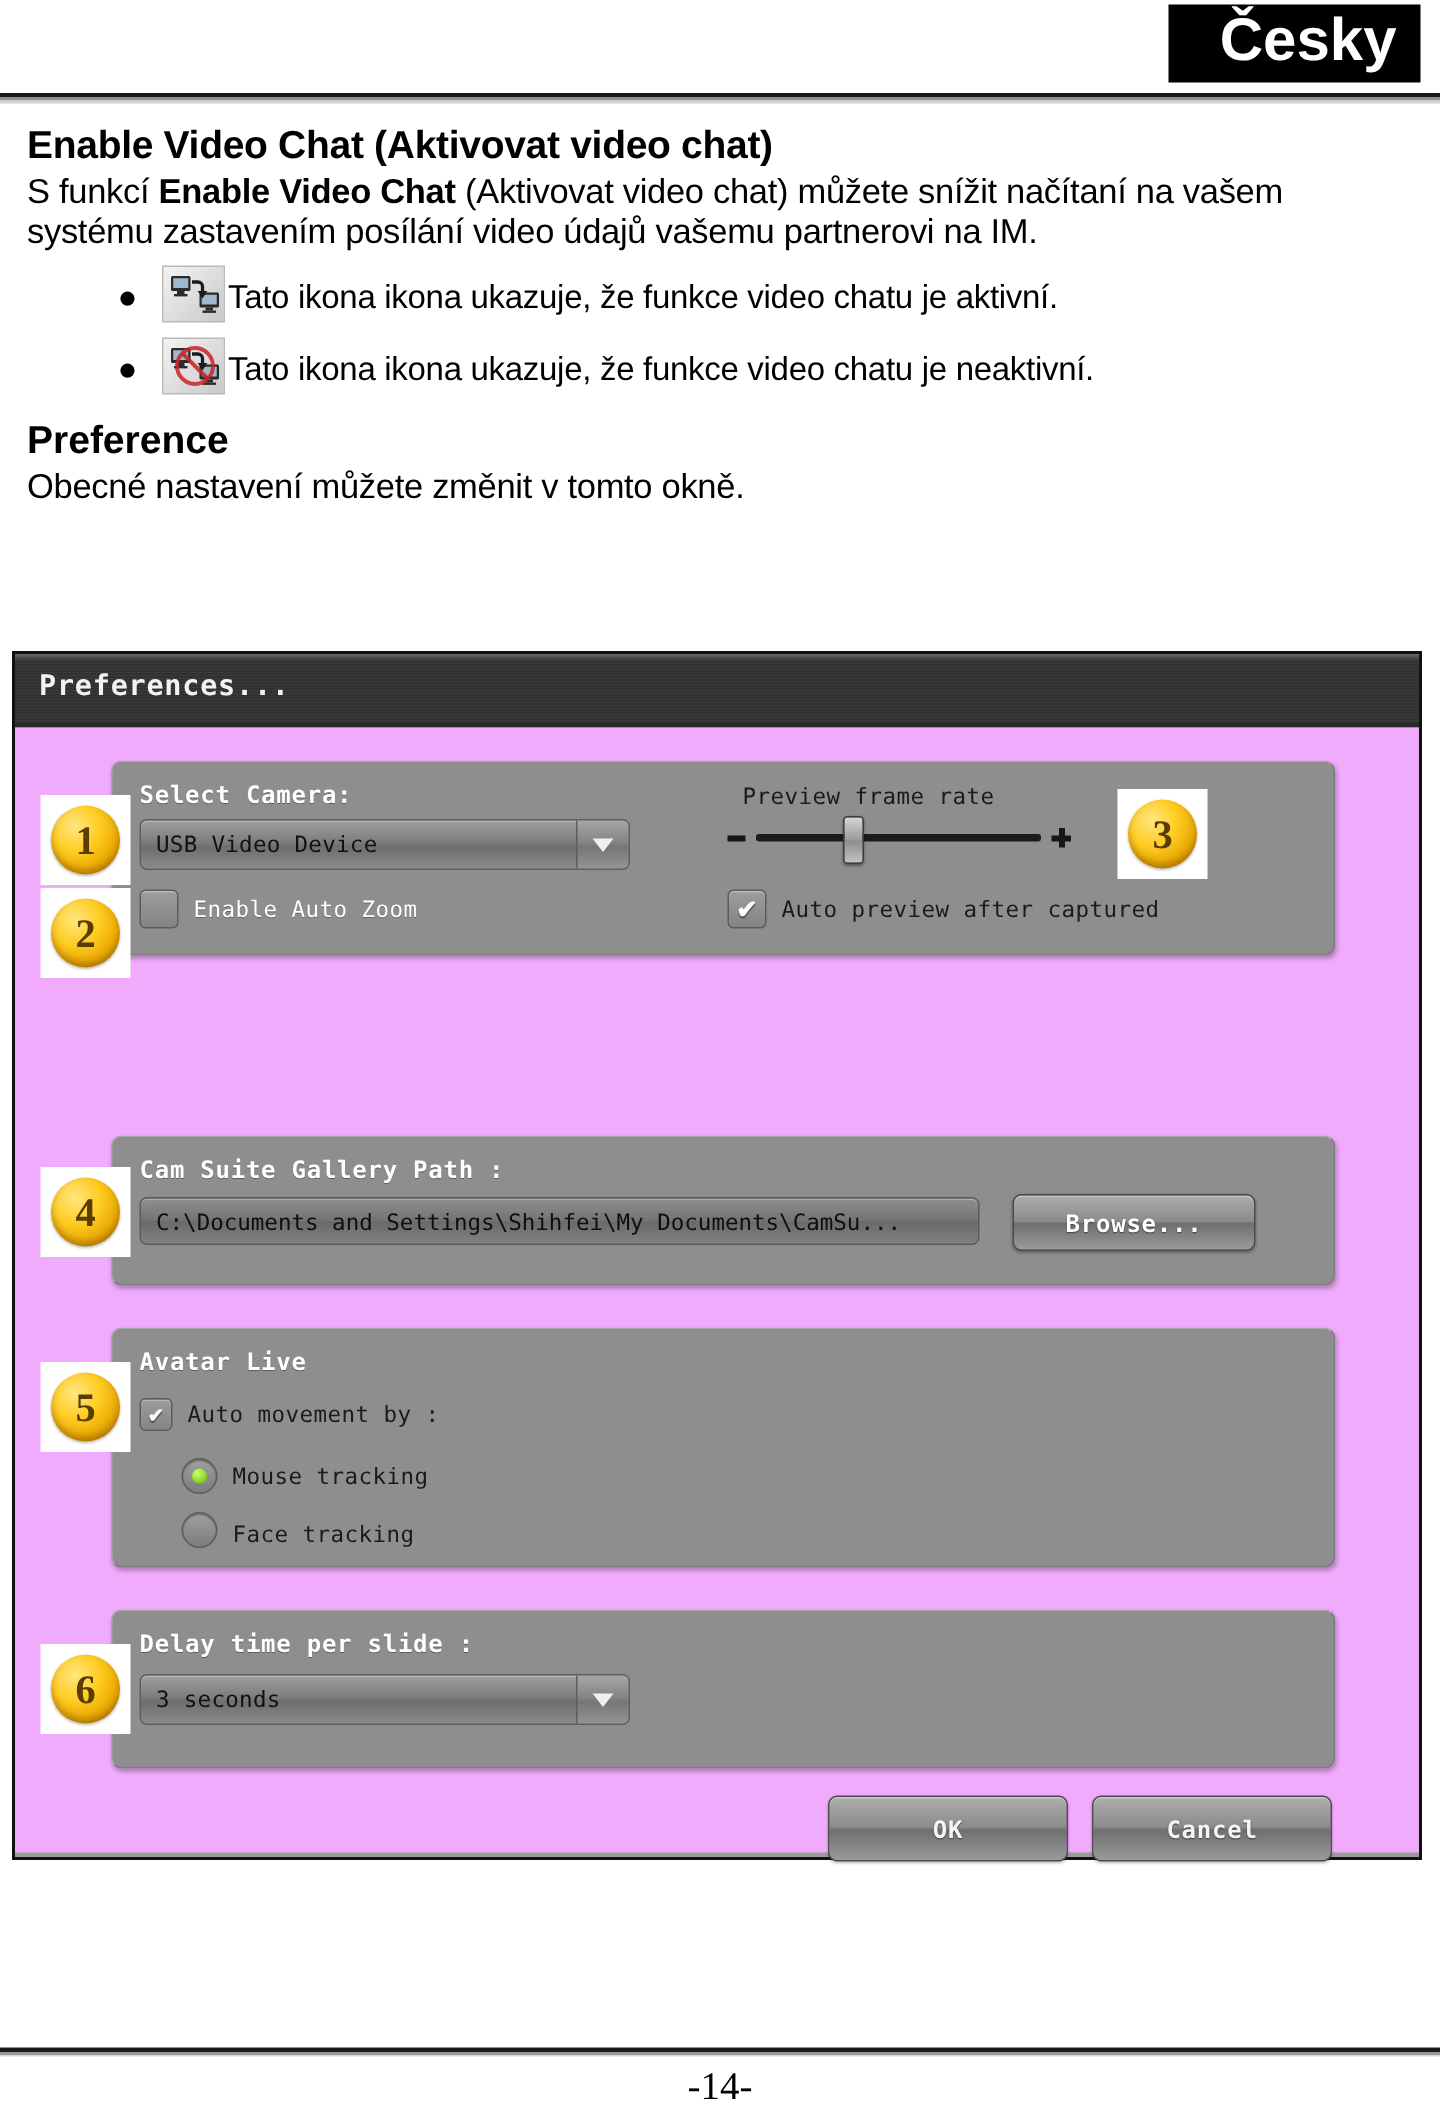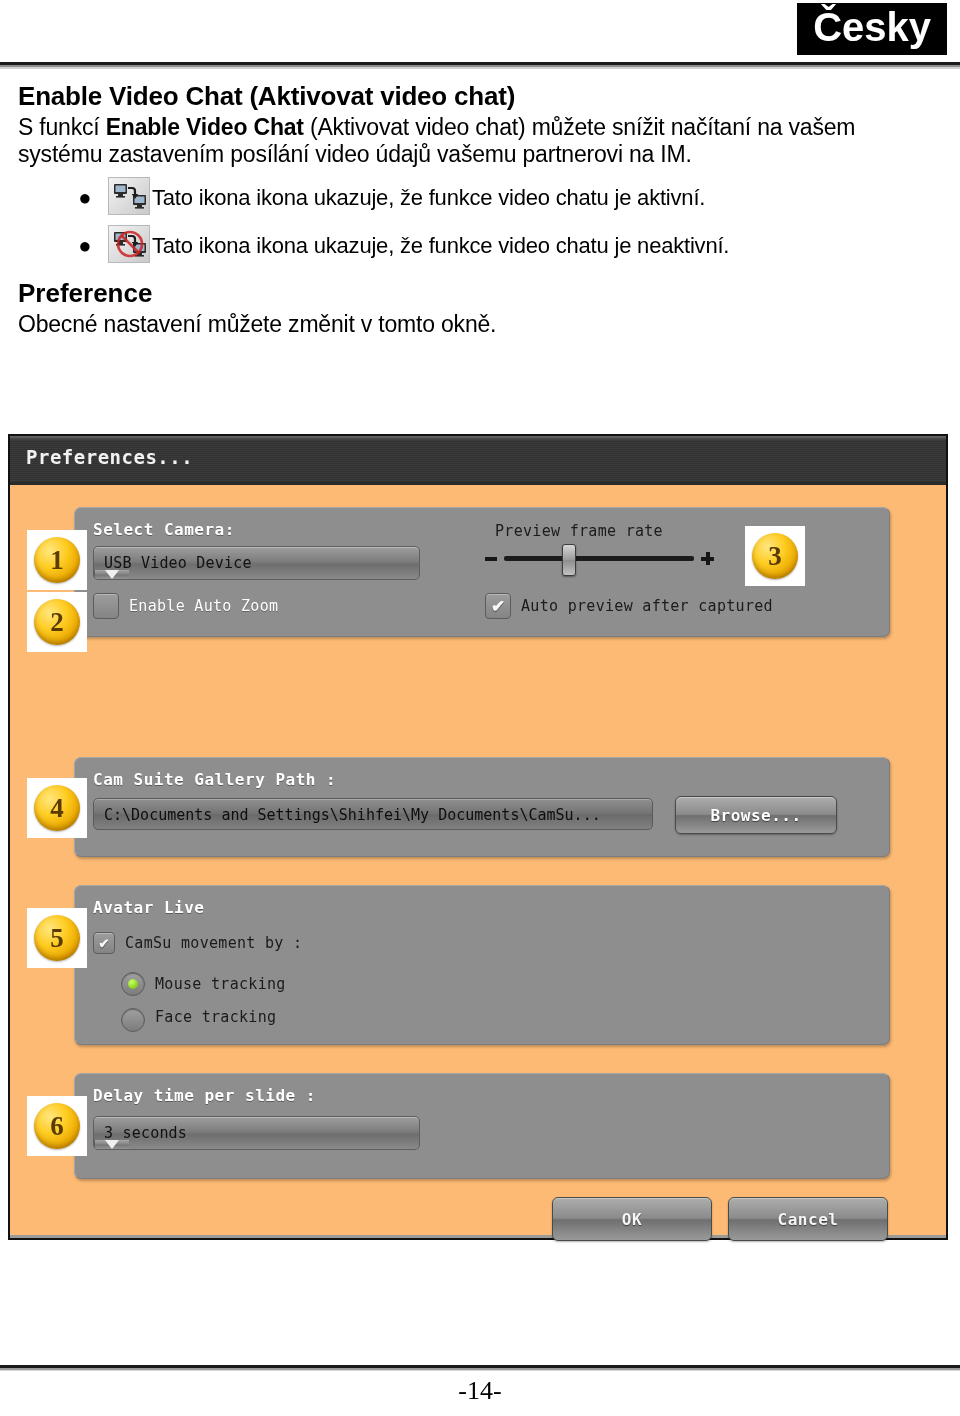--- a/index.html
+++ b/index.html
@@ -14,21 +14,21 @@
 
   
   .lang-badge{
     position:absolute;
     top:3px; right:13px;
     background:#000;
     color:#fff;
     font-size:40px;
     font-weight:bold;
     line-height:1;
-    padding:4px 16px 8px 16px;
+    padding:4px 16px 8px 34px;
     letter-spacing:0px;
   }
   .hrule-top{
     position:absolute;
     left:0; top:62px; width:960px; height:7px;
   }
   .hrule-top .l1{height:3px;background:#1a1a1a;}
   .hrule-top .l2{height:2px;background:#8d8d8d;}
   .hrule-top .l3{height:2px;background:#d2d2d2;}
 
@@ -121,21 +121,21 @@
     font-size:19px;
     font-weight:bold;
     letter-spacing:0.5px;
     font-family:"DejaVu Sans Mono", monospace;
   }
   .dlg-body{
     position:relative;
     padding:22px 20px 16px 52px;
     height:calc(100% - 52px);
     box-sizing:border-box;
-    background:#fdba74;
+    background:#f0abfc;
   }
 
   
   .panel{
     background:#8e8e8e;
     border:1px solid #a6a6a6;
     border-right-color:#7d7d7d;
     border-bottom-color:#7d7d7d;
     border-radius:7px;
     box-shadow:1px 2px 3px rgba(0,0,0,.25);
@@ -186,21 +186,20 @@
   
   .combo{
     display:inline-flex;
     align-items:stretch;
     height:32px;
     border:1px solid #5e5e5e;
     border-radius:5px;
     background:linear-gradient(#9e9e9e,#7d7d7d 45%,#6e6e6e 55%,#8a8a8a);
     overflow:hidden;
     box-shadow:inset 0 1px 0 rgba(255,255,255,.3);
-    flex-direction:column;
   }
   .combo .txt{
     flex:1;
     color:#111;
     font-size:15px;
     font-family:"DejaVu Sans Mono", monospace;
     line-height:32px;
     padding-left:10px;
     letter-spacing:0.2px;
     overflow:hidden;
@@ -459,31 +458,31 @@
     </div>
 
     <div class="panel" style="position:absolute;left:64px;top:400px;width:816px;height:160px;">
 
       <div class="panel-label" style="position:absolute;left:18px;top:12px;">Avatar Live</div>
 
       <div style="position:absolute;left:18px;top:46px;display:flex;align-items:center;gap:10px;">
         <div class="cbox small">
             <span class="tick">✔</span>
           </div>
-        <div class="sub-label">CamSu movement by :</div>
+        <div class="sub-label">Auto movement by :</div>
       </div>
 
       <div style="position:absolute;left:46px;top:86px;display:flex;align-items:center;gap:10px;">
         <div class="radio on">
             <span class="dot"></span>
           </div>
         <div class="sub-label">Mouse tracking</div>
       </div>
 
-      <div style="position:absolute;left:46px;top:122px;display:flex;align-items:flex-start;gap:10px;">
+      <div style="position:absolute;left:46px;top:122px;display:flex;align-items:flex-end;gap:10px;">
         <div class="radio">
             <span class="dot"></span>
           </div>
         <div class="sub-label">Face tracking</div>
       </div>
 
       <div class="badge" style="left:-48px;top:22px;">
         <div class="ball">5</div>
       </div>
     </div>

